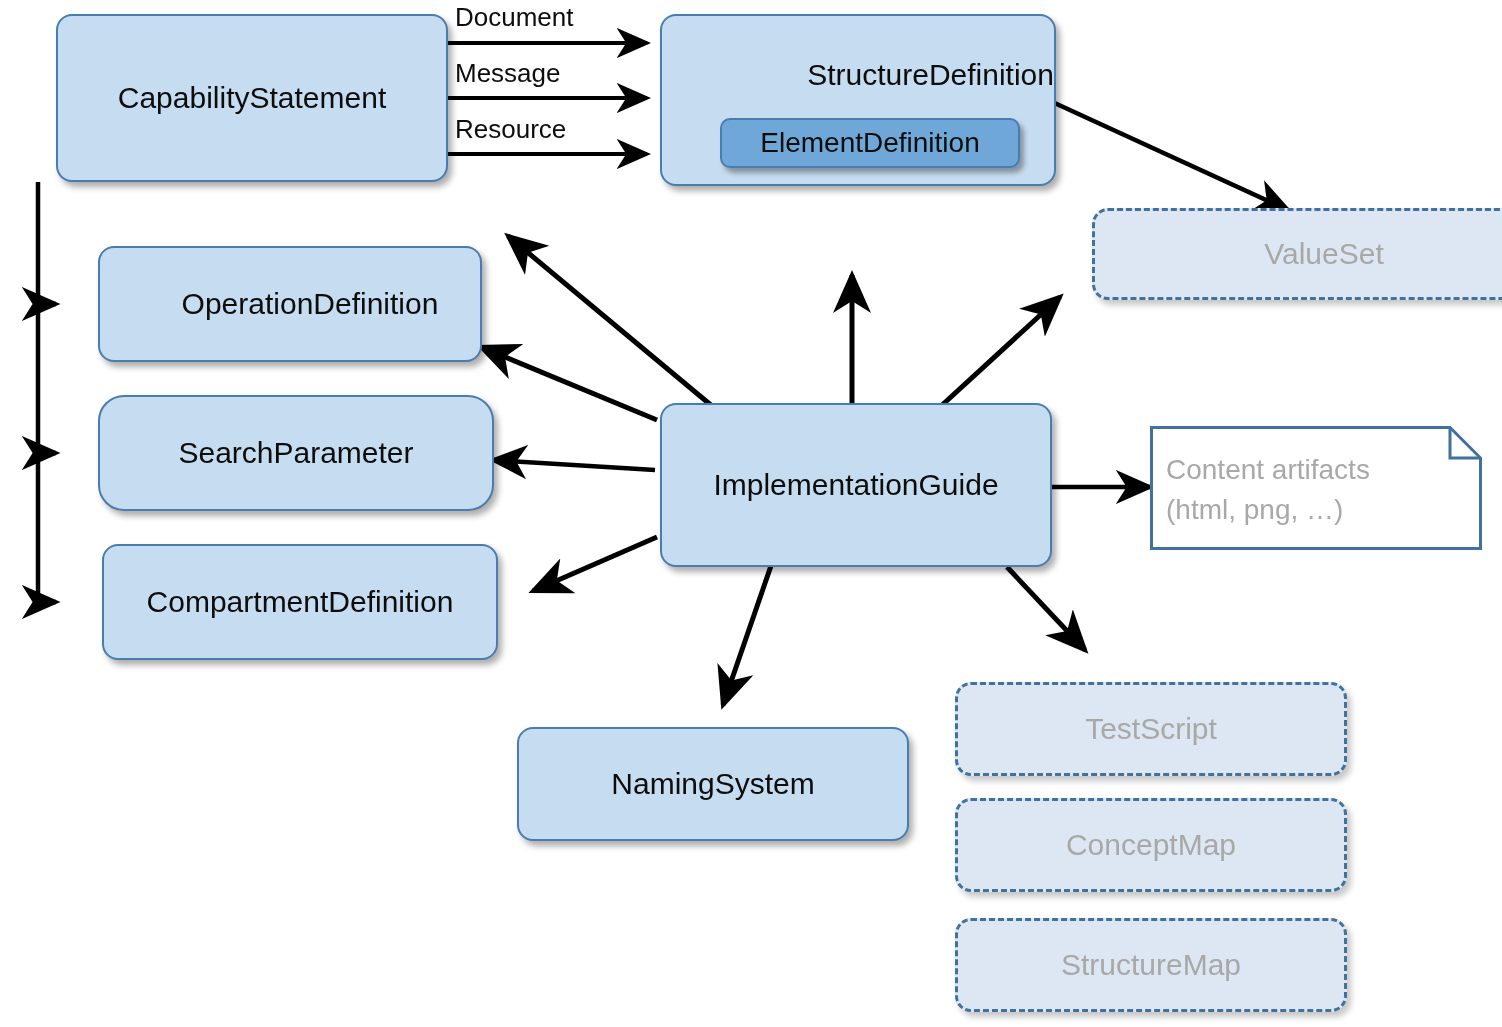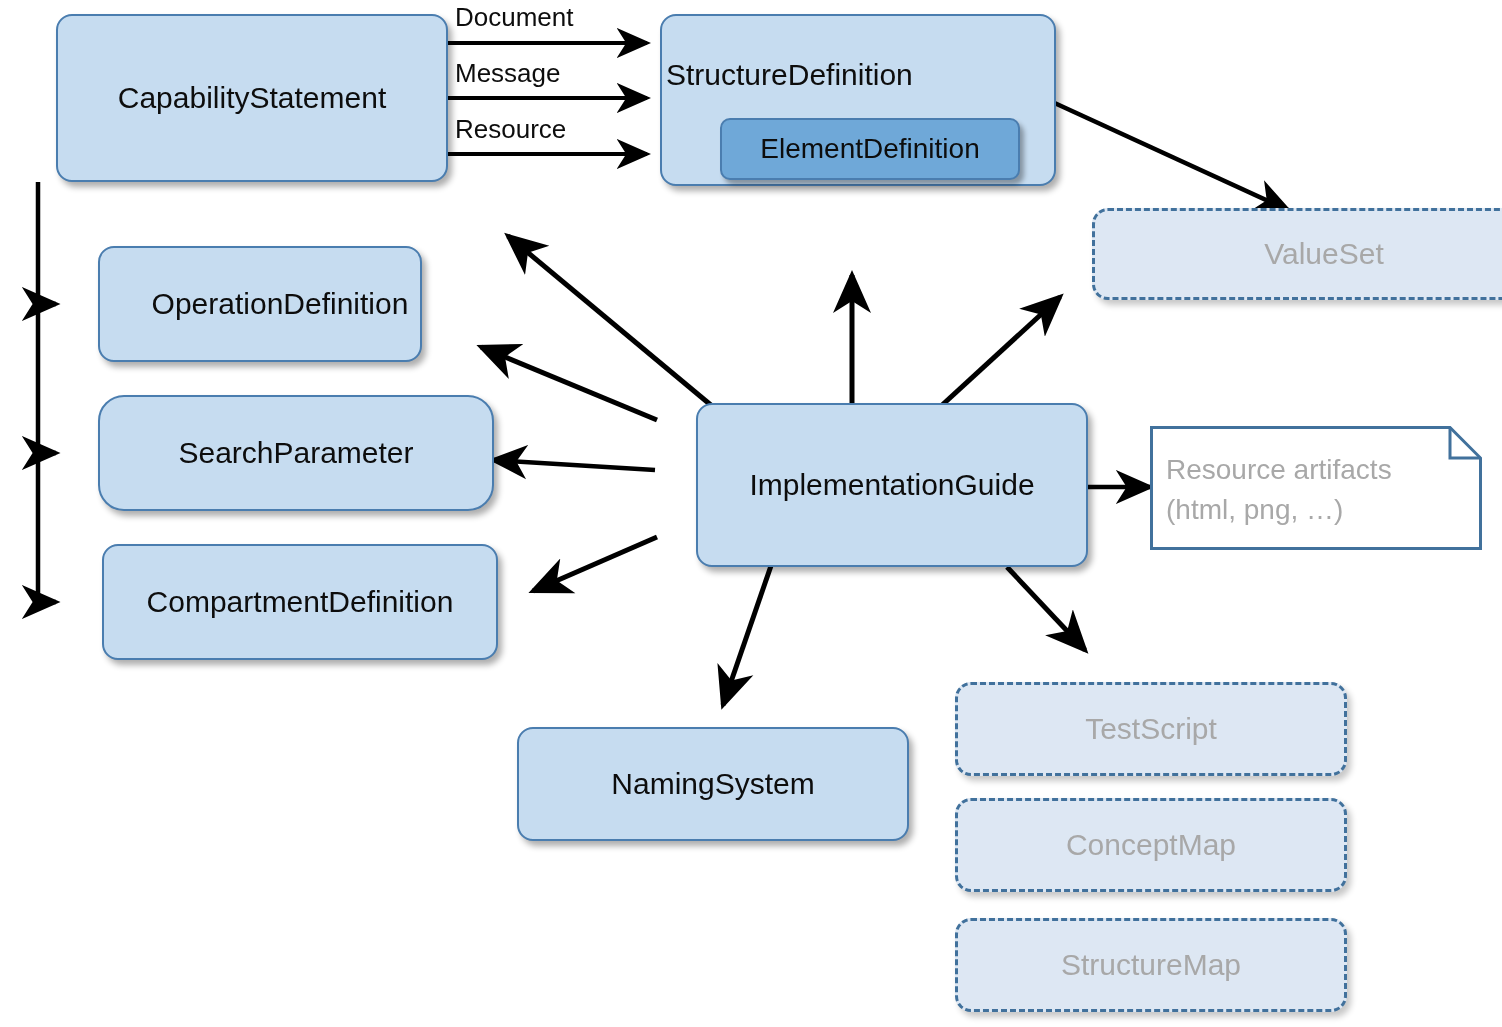--- a/index.html
+++ b/index.html
@@ -62,22 +62,22 @@
   .group-box {
     position: absolute;
     box-sizing: border-box;
     background: #c6dcf0;
     border: 2px solid #4a7daf;
     border-radius: 16px;
     box-shadow: 4px 5px 6px rgba(0,0,0,0.32);
   }
   .group-title {
     position: absolute;
-    left: 4px; right: 0;
-    text-align: left;
+    left: 16px; right: 0;
+    text-align: right;
     color: #0d0d0d;
     font-size: 30px;
   }
   
   .note-box {
     position: absolute;
     box-sizing: border-box;
   }
   .note-text {
     position: absolute;
@@ -165,36 +165,36 @@
 
   <div class="edge-label" style="left:455px; top:2px;">Document</div>
   <div class="edge-label" style="left:455px; top:58px;">Message</div>
   <div class="edge-label" style="left:455px; top:114px;">Resource</div>
 
   <div class="node solid-box" style="left:20px; top:14px; width:392px; height:168px;">CapabilityStatement</div>
 
   <div class="group-box" style="left:660px; top:14px; width:396px; height:172px;">
     <div class="group-title" style="top:42px;">StructureDefinition</div>
   </div>
-  <div class="node nested-box" style="left:720px; top:118px; width:300px; height:62px;text-align:center;">ElementDefinition</div>
+  <div class="node nested-box" style="left:720px; top:118px; width:300px; height:50px;text-align:center;">ElementDefinition</div>
 
   <div class="node dashed-box" style="left:1092px; top:208px; width:464px; height:92px;">ValueSet</div>
 
-  <div class="node solid-box" style="left:62px; top:246px; width:324px; height:116px;padding-left:40px;">OperationDefinition</div>
+  <div class="node solid-box" style="left:62px; top:246px; width:384px; height:116px;padding-left:40px;">OperationDefinition</div>
   <div class="node solid-box" style="left:62px; top:395px; width:396px; height:116px;border-radius:26px;">SearchParameter</div>
   <div class="node solid-box" style="left:66px; top:544px; width:396px; height:116px;">CompartmentDefinition</div>
 
-  <div class="node solid-box" style="left:660px; top:403px; width:392px; height:164px;">ImplementationGuide</div>
+  <div class="node solid-box" style="left:624px; top:403px; width:392px; height:164px;">ImplementationGuide</div>
 
   <div class="note-box" style="left:1150px; top:426px; width:332px; height:124px;">
     <svg width="332" height="124" viewBox="0 0 332 124" xmlns="http://www.w3.org/2000/svg">
       <path d="M1.5,1.5 L300,1.5 L330.5,32 L330.5,122.5 L1.5,122.5 Z" fill="#ffffff" stroke="#41719c" stroke-width="3"></path>
       <path d="M300,1.5 L300,32 L330.5,32" fill="none" stroke="#41719c" stroke-width="3"></path>
     </svg>
-    <div class="note-text" style="left:16px; top:24px;">Resource artifacts
+    <div class="note-text" style="left:16px; top:24px;">Content artifacts
 (html, png, …)</div>
   </div>
 
   <div class="node dashed-box" style="left:955px; top:682px; width:392px; height:94px;">TestScript</div>
 
   <div class="node solid-box" style="left:481px; top:727px; width:392px; height:114px;">NamingSystem</div>
   <div class="node dashed-box" style="left:955px; top:798px; width:392px; height:94px;">ConceptMap</div>
   <div class="node dashed-box" style="left:955px; top:918px; width:392px; height:94px;">StructureMap</div>
 
 </div>

